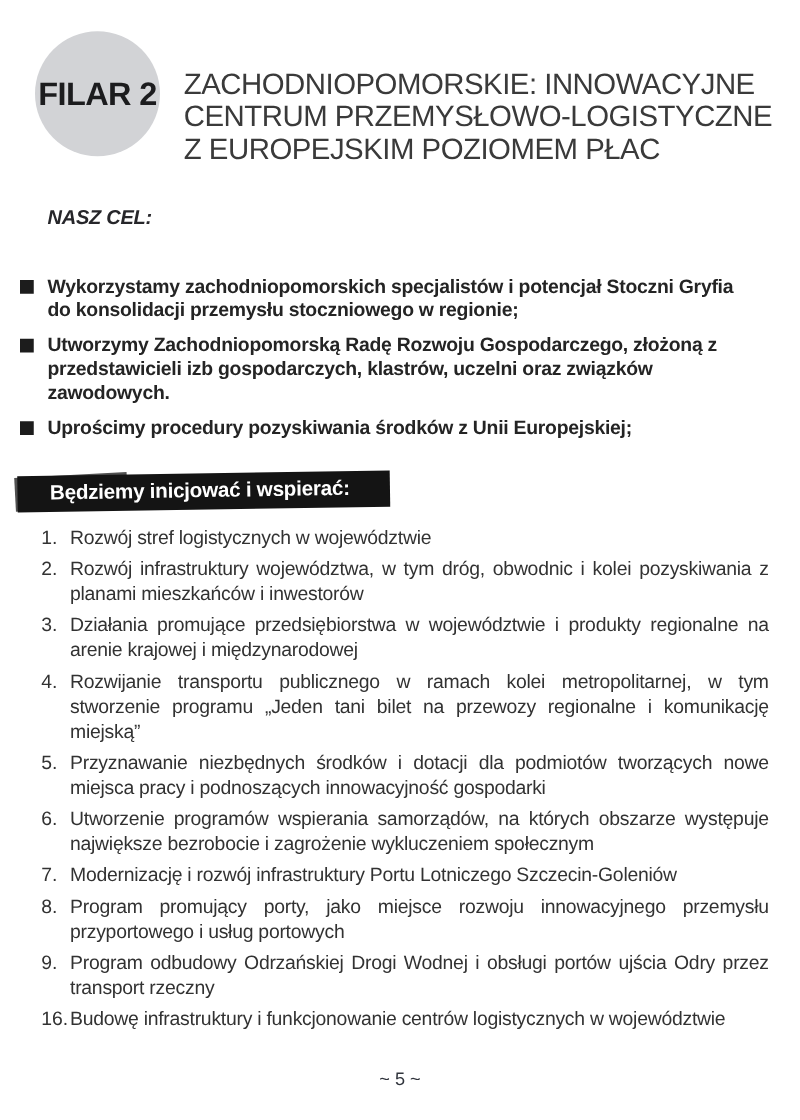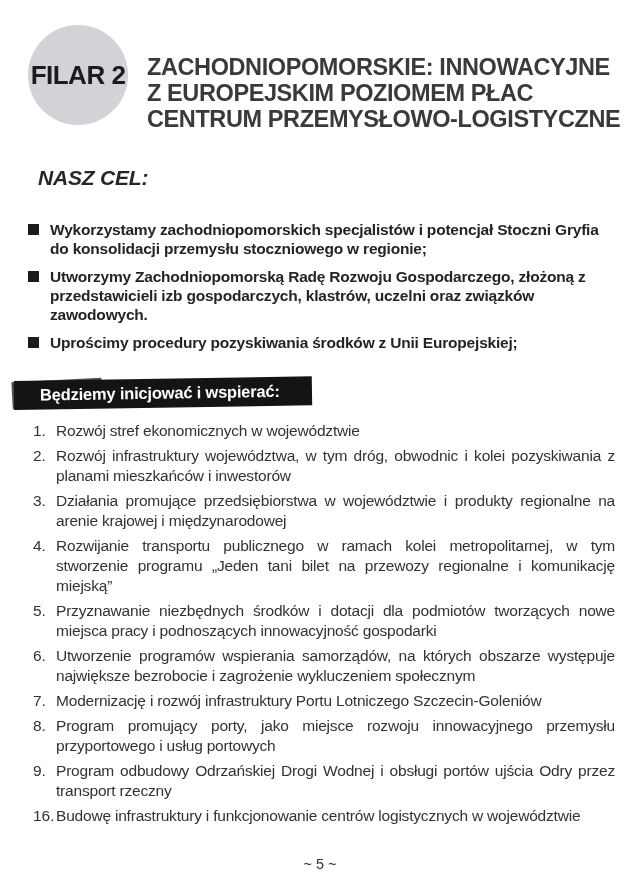--- a/index.html
+++ b/index.html
@@ -21,38 +21,38 @@
     display: flex; align-items: center; justify-content: center;
   }
   .badge-circle .badge-text {
     font-weight: bold; font-size: 26px; letter-spacing: -0.5px;
     color: #1c1c1e; white-space: nowrap;
   }
 
   
   .title {
     position: absolute; left: 147px; top: 54px; width: 480px;
-    font-size: 23.5px; line-height: 26px; font-weight: 700;
+    font-size: 23.5px; line-height: 26px; font-weight: 400;
     color: #3a3a3a; letter-spacing: -0.4px;
   }
 
   
   .goal-label {
     position: absolute; left: 38px; top: 166px;
-    font-weight: bold; font-style: italic; font-size: 21px;
+    font-weight: bold; font-style: italic; font-size: 16px;
     color: #26262a; letter-spacing: -0.2px;
   }
   .goal-text {
     position: absolute; left: 147px; top: 155px; width: 470px;
     font-weight: bold; font-style: italic; font-size: 19px; line-height: 23px;
     color: #26262a; letter-spacing: -0.2px;
   }
 
   
-  .bullets { position: absolute; left: 28px; top: 220px; width: 586px; }
+  .bullets { position: absolute; left: 16px; top: 220px; width: 586px; }
   .bullet-item { display: flex; margin-bottom: 9px; }
   .bullet-square {
     flex: 0 0 11px; width: 11px; height: 11px;
     background: #1c1c1c; margin-top: 4px;
   }
   .bullet-text {
     padding-left: 11px;
     font-weight: bold; font-size: 15.5px; line-height: 19px;
     color: #242424; letter-spacing: -0.2px;
   }
@@ -94,22 +94,22 @@
 <body>
 
 <div class="page">
 
   <div class="badge-circle">
     <span class="badge-text">FILAR 2</span>
   </div>
 
   <div class="title">
     <div>ZACHODNIOPOMORSKIE: INNOWACYJNE</div>
+    <div>CENTRUM PRZEMYSŁOWO-LOGISTYCZNE</div>
     <div>Z EUROPEJSKIM POZIOMEM PŁAC</div>
-    <div>CENTRUM PRZEMYSŁOWO-LOGISTYCZNE</div>
   </div>
 
   <div class="goal-label">NASZ CEL:</div>
 
   <div class="bullets">
     <div class="bullet-item">
       <span class="bullet-square"></span>
       <span class="bullet-text">Wykorzystamy zachodniopomorskich specjalistów i potencjał Stoczni Gryfia do konsolidacji przemysłu stoczniowego w regionie;</span>
     </div>
     <div class="bullet-item">
@@ -125,21 +125,21 @@
   <div class="banner-wrap">
     <div class="banner-shadow"></div>
     <div class="banner-bar">
       <span class="banner-text">Będziemy inicjować i wspierać:</span>
     </div>
   </div>
 
   <div class="numbered">
     <div class="num-item">
       <span class="num-label">1.</span>
-      <span class="num-text">Rozwój stref ekonomicznych w województwie</span>
+      <span class="num-text">Rozwój stref logistycznych w województwie</span>
     </div>
     <div class="num-item">
       <span class="num-label">2.</span>
       <span class="num-text">Rozwój infrastruktury województwa, w tym dróg, obwodnic i kolei pozyskiwania z planami mieszkańców i inwestorów</span>
     </div>
     <div class="num-item">
       <span class="num-label">3.</span>
       <span class="num-text">Działania promujące przedsiębiorstwa w województwie i produkty regionalne na arenie krajowej i międzynarodowej</span>
     </div>
     <div class="num-item">

